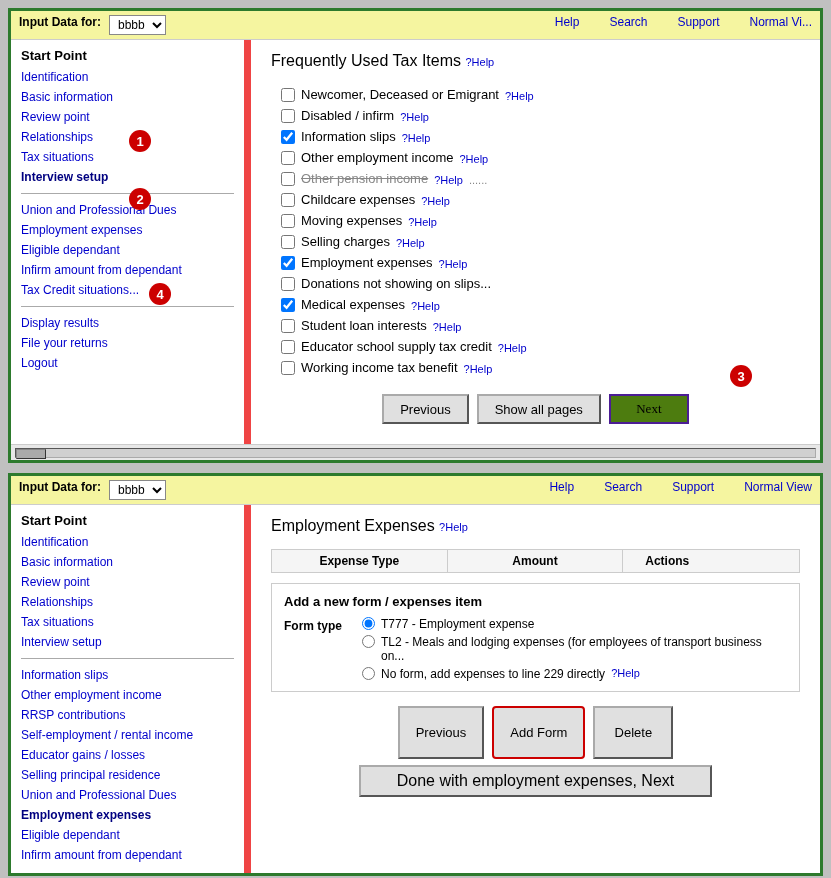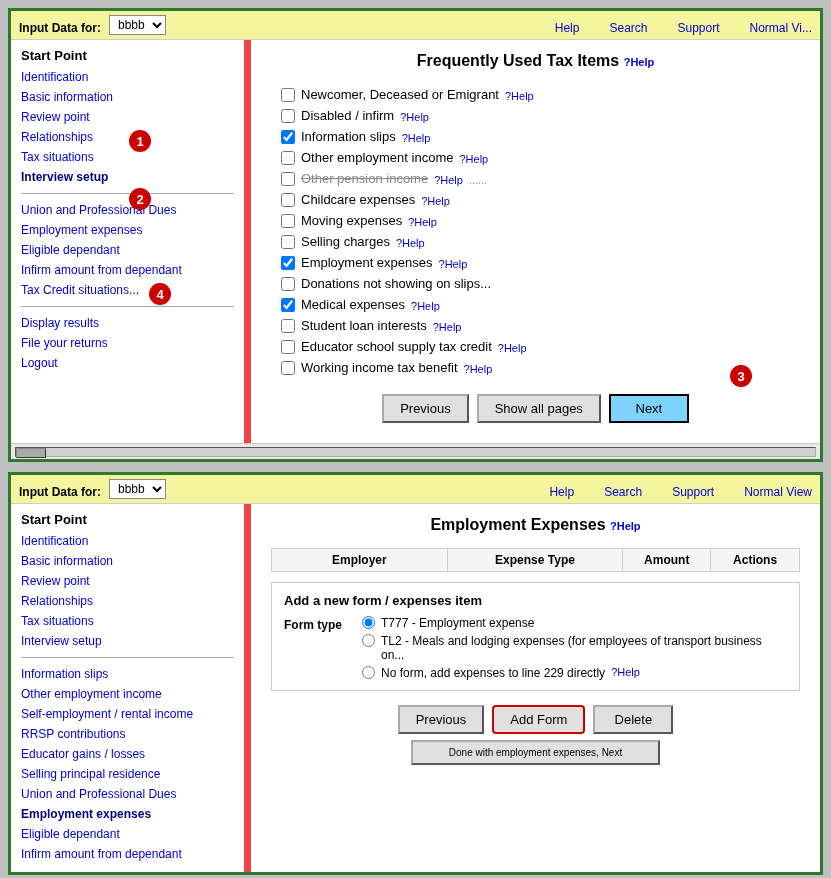--- a/index.html
+++ b/index.html
@@ -16,21 +16,21 @@
       margin-bottom: 10px;
       overflow: hidden;
     }
 
     
     .top-bar {
       background: #f5f5a0;
       border-bottom: 1px solid #ccc;
       padding: 4px 8px;
       display: flex;
-      align-items: flex-end;
+      align-items: flex-start;
       gap: 8px;
     }
     .top-bar-label {
       font-weight: bold;
       font-size: 12px;
     }
     .input-data-select {
       font-size: 12px;
       padding: 1px 4px;
       border: 1px solid #888;
@@ -87,23 +87,23 @@
 
     
     .content-area {
       flex: 1;
       padding: 12px 20px;
       background: #fff;
       overflow: hidden;
     }
 
     .content-title {
-      text-align: center;
+      text-align: left;
       font-size: 16px;
-      font-weight: bold;
+      font-weight: normal;
       margin-bottom: 14px;
     }
     .help-link {
       color: #0000cc;
       font-size: 11px;
       text-decoration: none;
     }
 
     
     .checkbox-list {
@@ -137,22 +137,23 @@
     }
     .btn {
       padding: 5px 16px;
       font-size: 13px;
       border: 2px outset #aaa;
       background: #e0e0e0;
       cursor: pointer;
       min-width: 80px;
     }
     .btn-highlight {
-      border: 2px solid #000000;
-      background: #7dd3fc;
+      border: 2px solid #4c1d95;
+      background: #4d7c0f;
+      font-family: Liberation Serif, serif;
     }
 
     
     .scroll-row {
       background: #e8e8e8;
       border-top: 1px solid #ccc;
       height: 16px;
       display: flex;
       align-items: center;
       padding: 0 4px;
@@ -225,27 +226,27 @@
       margin-top: 14px;
     }
     .btn-row-2-inner {
       display: flex;
       gap: 8px;
     }
     .btn-circle {
       border: 2px solid #cc0000;
       border-radius: 4px;
       background: #e0e0e0;
-      padding: 5px 16px;
+      padding: 17px 16px;
       font-size: 13px;
       cursor: pointer;
     }
     .btn-wide {
       padding: 5px 36px;
-      font-size: 10px;
+      font-size: 16px;
       border: 2px outset #aaa;
       background: #e0e0e0;
       cursor: pointer;
     }
   </style>
 </head>
 <body>
 
 <div class="panel">
 
@@ -412,38 +413,37 @@
       <div class="sidebar-start-point">Start Point</div>
       <a href="#" class="sidebar-link">Identification</a>
       <a href="#" class="sidebar-link">Basic information</a>
       <a href="#" class="sidebar-link">Review point</a>
       <a href="#" class="sidebar-link">Relationships</a>
       <a href="#" class="sidebar-link">Tax situations</a>
       <a href="#" class="sidebar-link">Interview setup</a>
       <hr class="sidebar-divider">
       <a href="#" class="sidebar-link">Information slips</a>
       <a href="#" class="sidebar-link">Other employment income</a>
+      <a href="#" class="sidebar-link">RRSP contributions</a>
       <a href="#" class="sidebar-link">Self-employment / rental income</a>
-      <a href="#" class="sidebar-link">RRSP contributions</a>
       <a href="#" class="sidebar-link">Educator gains / losses</a>
       <a href="#" class="sidebar-link">Selling principal residence</a>
       <a href="#" class="sidebar-link">Union and Professional Dues</a>
       <a href="#" class="sidebar-link active">Employment expenses</a>
       <a href="#" class="sidebar-link">Eligible dependant</a>
       <a href="#" class="sidebar-link">Infirm amount from dependant</a>
     </div>
 
     <div class="content-area">
       <div class="content-title">
         <span>Employment Expenses</span>
         <a href="#" class="help-link"> ?Help</a>
       </div>
 
       <div class="table-header-row">
-        <div class="table-header-cell">Employer</div>
         <div class="table-header-cell">Expense Type</div>
         <div class="table-header-cell">Amount</div>
         <div class="table-header-cell">Actions</div>
       </div>
 
       <div class="add-form-section">
         <div class="add-form-title">Add a new form / expenses item</div>
         <div class="form-type-row">
           <span class="form-type-label">Form type</span>
           <div class="radio-options">

